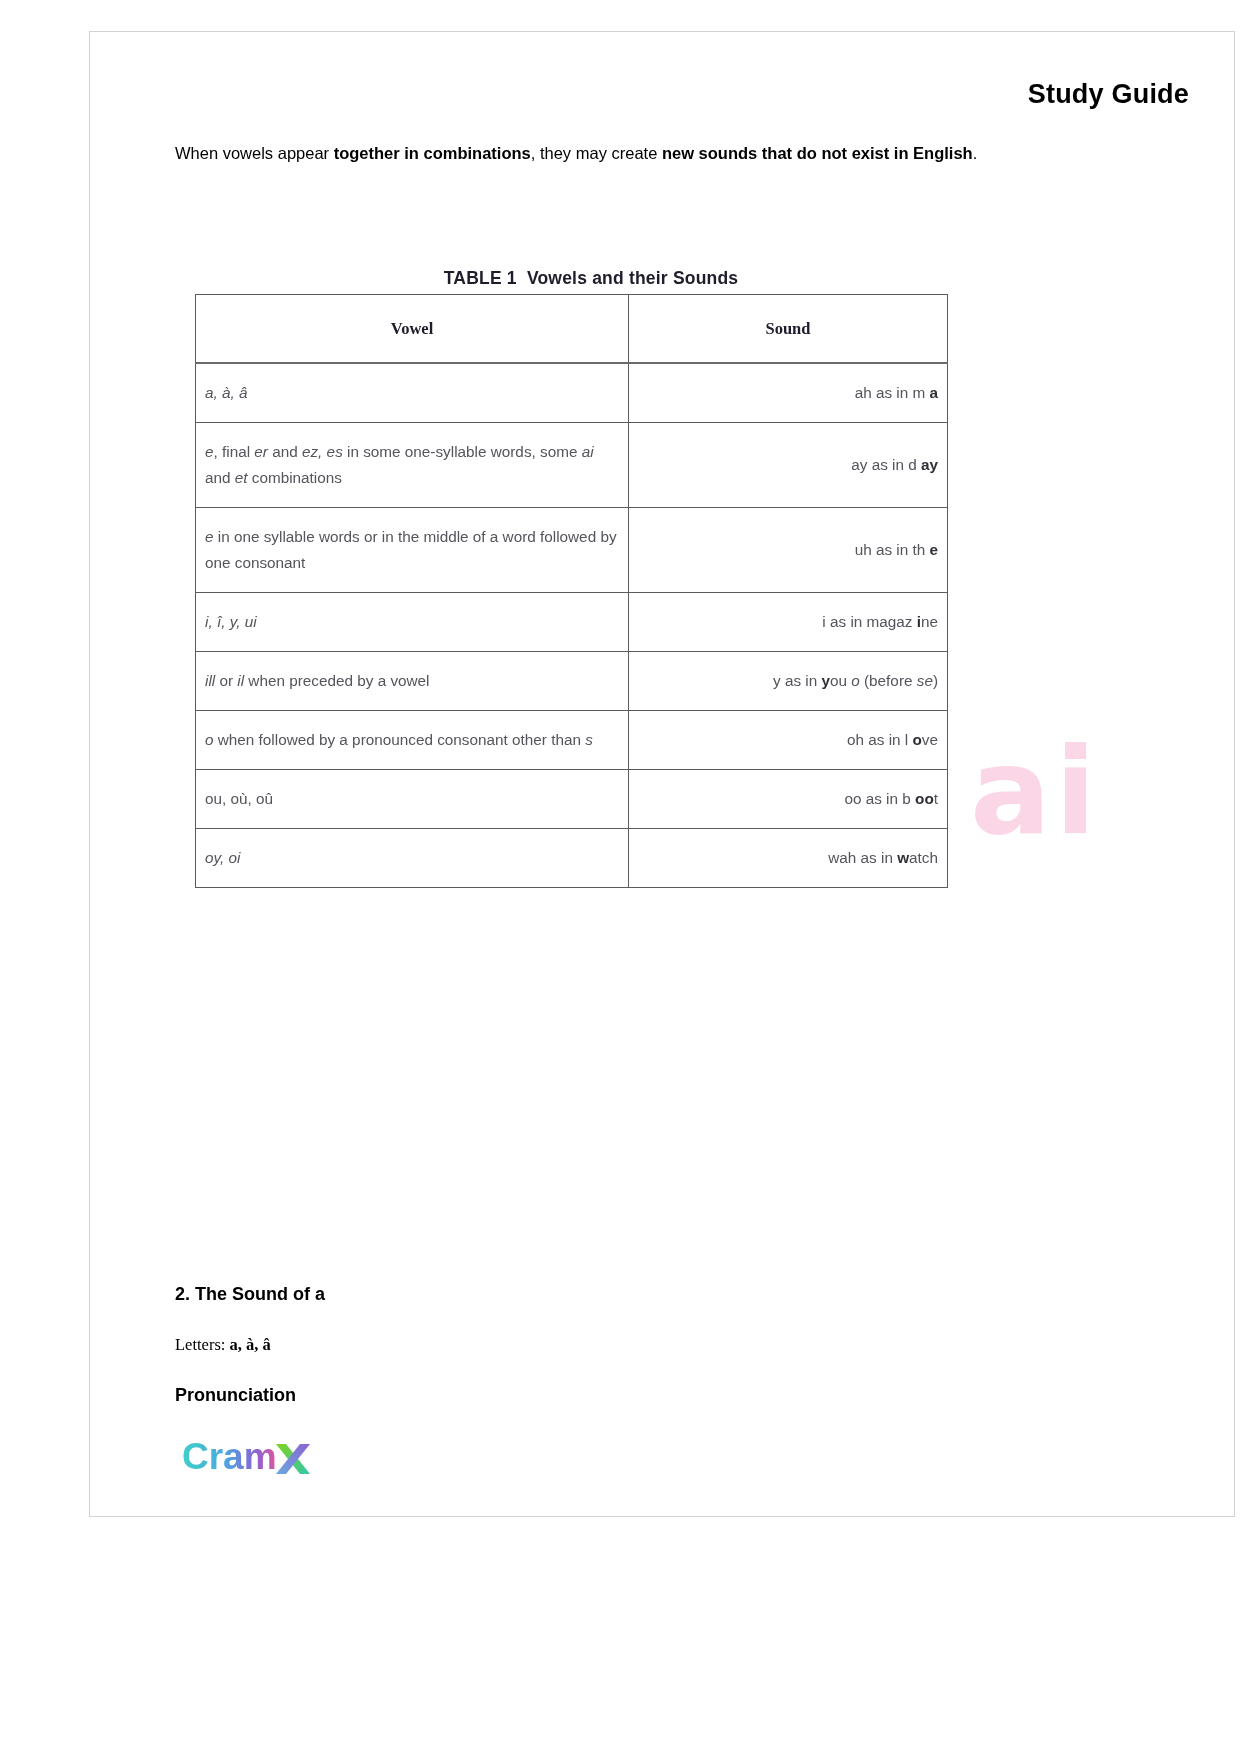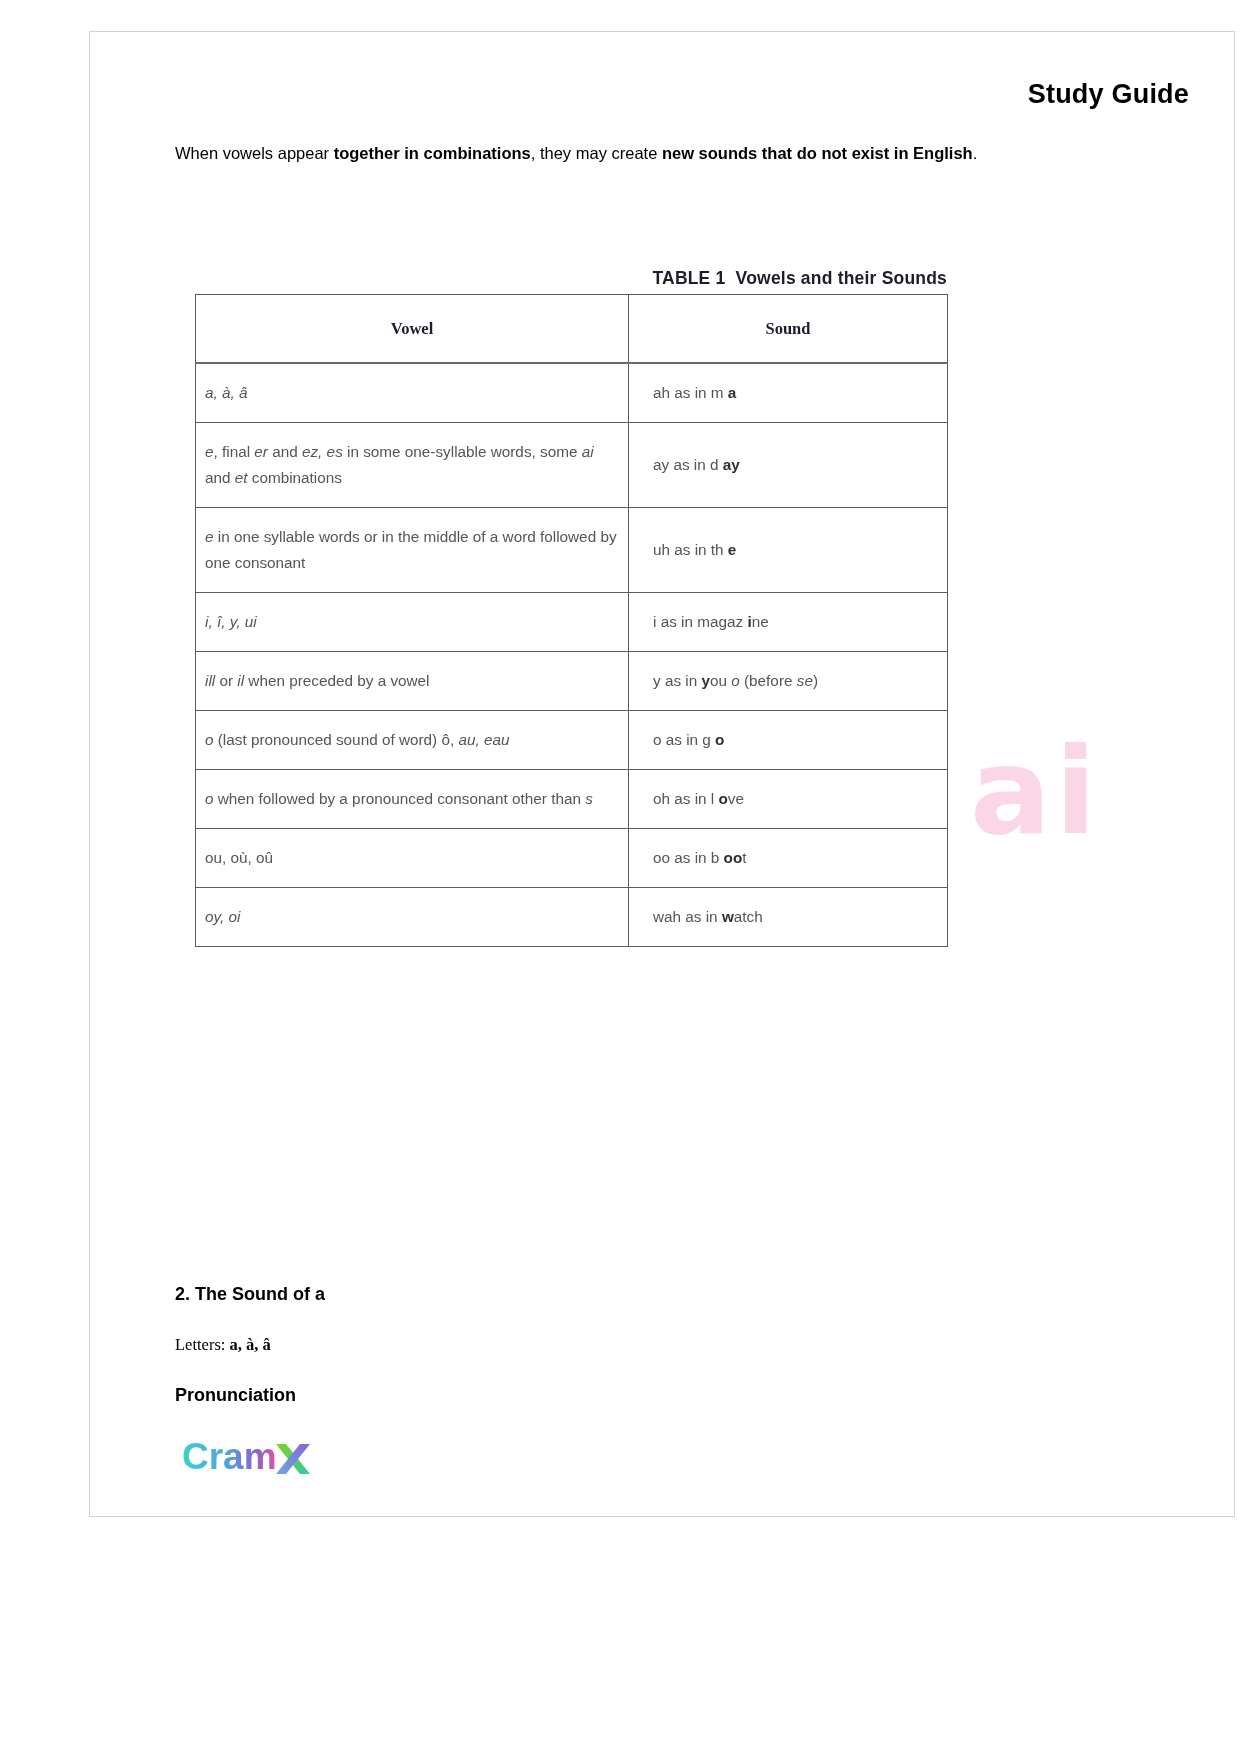--- a/index.html
+++ b/index.html
@@ -52,21 +52,21 @@
   .intro b { font-weight: bold; }
 
   
   #table-block {
     position: absolute;
     left: 105px;
     top: 236px;
     width: 752px;
   }
   .table-caption {
-    text-align: right;
+    text-align: center;
     font-size: 17.5px;
     font-weight: bold;
     color: #1d1d2b;
     letter-spacing: 0.2px;
     margin-bottom: 5px;
     padding-left: 40px;
   }
   table.vowels {
     border-collapse: collapse;
     width: 752px;
@@ -90,21 +90,21 @@
     font-size: 16.5px;
     height: 67px;
     padding: 0 10px;
     border-bottom: 2px solid #6a6a6a;
     font-family: Liberation Serif, serif;
   }
   table.vowels td {
     padding: 16px 9px 16px 9px;
   }
   table.vowels td.vowel { padding-left: 9px; }
-  table.vowels td.sound { padding-left: 24px; }
+  table.vowels td.sound { padding-left: 24px; text-align: right; }
   table.vowels tbody tr td {
     border-top: 1px solid #6a6a6a;
   }
   table.vowels i { font-style: italic; }
   table.vowels b { font-weight: bold; color: #2f2f38; }
 
   
   #watermark {
     position: absolute;
     left: 880px;
@@ -192,24 +192,20 @@
             <td class="vowel"><i>e</i> in one syllable words or in the middle of a word followed by one consonant</td>
             <td class="sound">uh as in th <b>e</b></td>
           </tr>
           <tr>
             <td class="vowel"><i>i, î, y, ui</i></td>
             <td class="sound">i as in magaz <b>i</b>ne</td>
           </tr>
           <tr>
             <td class="vowel"><i>ill</i> or <i>il</i> when preceded by a vowel</td>
             <td class="sound">y as in <b>y</b>ou <i>o</i> (before <i>se</i>)</td>
-          </tr>
-          <tr>
-            <td class="vowel"><i>o</i> (last pronounced sound of word) ô, <i>au, eau</i></td>
-            <td class="sound">o as in g <b>o</b></td>
           </tr>
           <tr>
             <td class="vowel"><i>o</i> when followed by a pronounced consonant other than <i>s</i></td>
             <td class="sound">oh as in l <b>o</b>ve</td>
           </tr>
           <tr>
             <td class="vowel">ou, où, oû</td>
             <td class="sound">oo as in b <b>oo</b>t</td>
           </tr>
           <tr>

